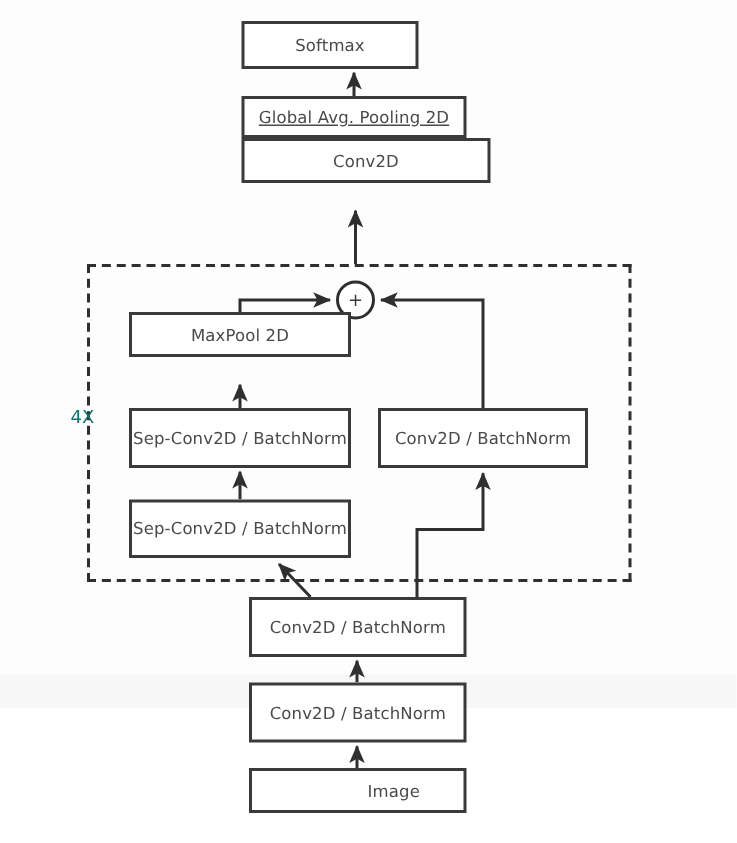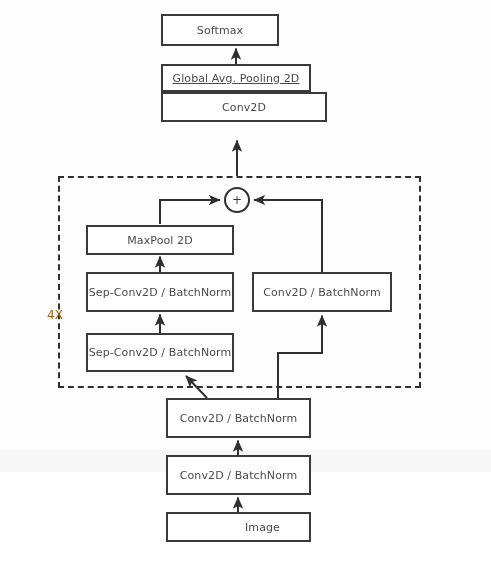--- a/index.html
+++ b/index.html
@@ -65,25 +65,24 @@
 
   .dashed-group {
     position: absolute;
     box-sizing: border-box;
     border: 2px dashed #2f2f2f;
     background: transparent;
   }
 
   .rep-label {
     position: absolute;
-    color: #a16207;
+    color: #0f766e;
     font-size: 12px;
     line-height: 1;
     white-space: nowrap;
-    margin-top: 37px;
   }
 
   .plus-node {
     position: absolute;
     box-sizing: border-box;
     border: 2px solid #2f2f2f;
     border-radius: 50%;
     background: #ffffff;
     color: #3a3a3a;
     font-size: 12px;
@@ -142,21 +141,21 @@
   </div>
 
   <div class="node" style="left:161px; top:64px; width:150px; height:28px;text-decoration:underline;">
     <span>Global Avg. Pooling 2D</span>
   </div>
 
   <div class="node" style="left:161px; top:92px; width:166px; height:30px;">
     <span>Conv2D</span>
   </div>
 
-  <div class="node" style="left:86px; top:225px; width:148px; height:30px;">
+  <div class="node" style="left:86px; top:208px; width:148px; height:30px;">
     <span>MaxPool 2D</span>
   </div>
 
   <div class="node" style="left:86px; top:272px; width:148px; height:40px;">
     <span>Sep-Conv2D / BatchNorm</span>
   </div>
 
   <div class="node" style="left:86px; top:333px; width:148px; height:39px;">
     <span>Sep-Conv2D / BatchNorm</span>
   </div>

